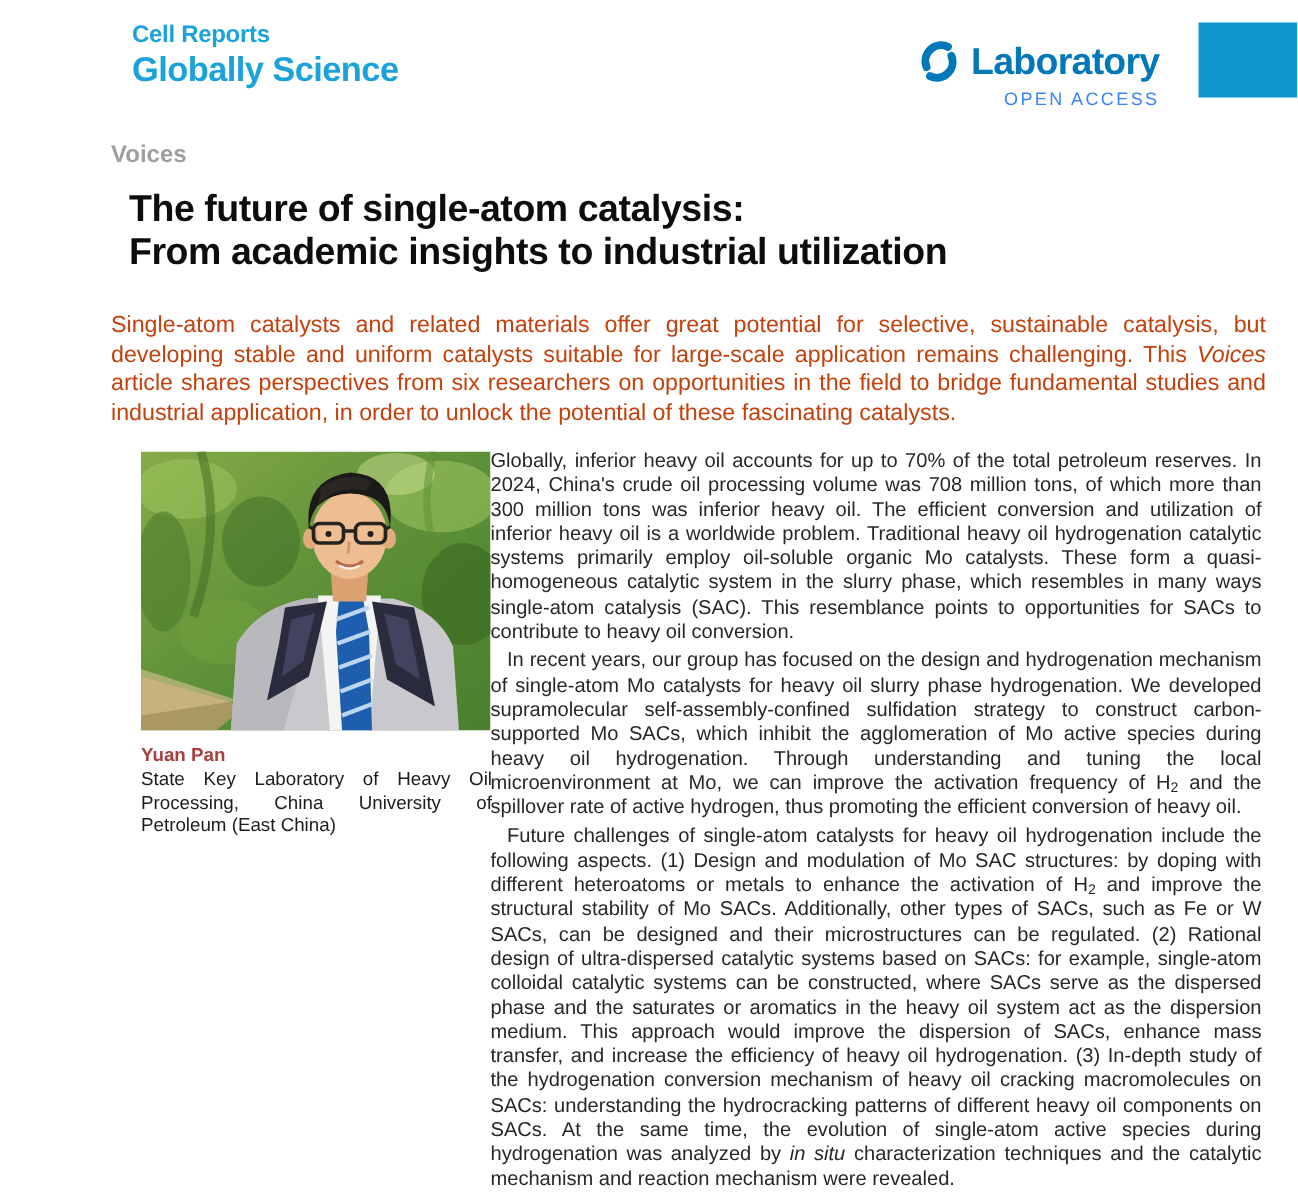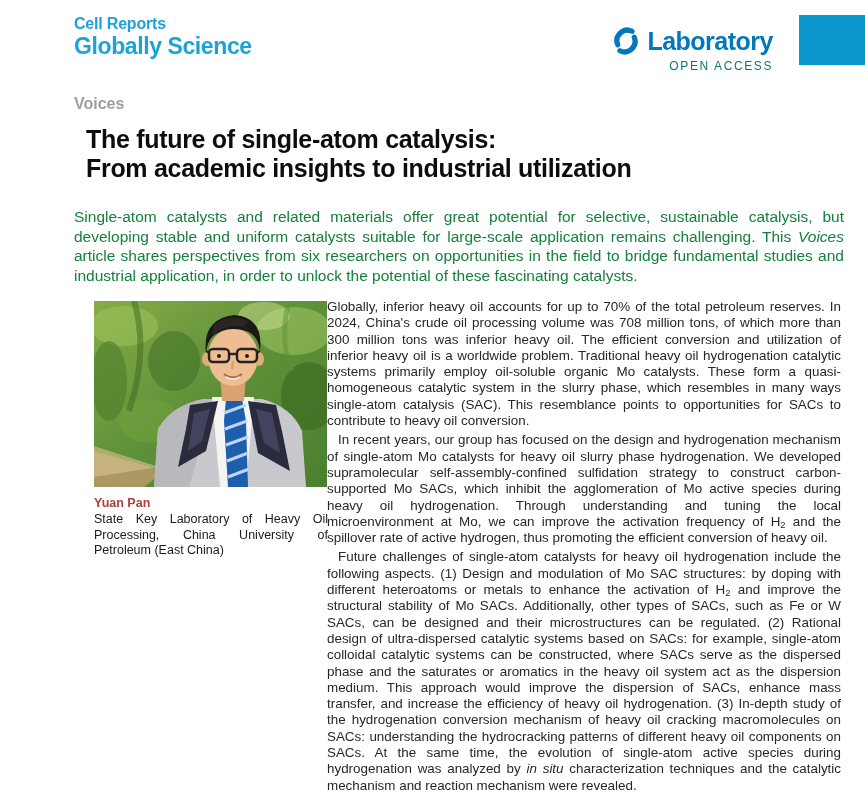--- a/index.html
+++ b/index.html
@@ -1,35 +1,35 @@
 <!DOCTYPE html>
 <html><head>
 <meta charset="utf-8">
 <style>
   html,body{margin:0;padding:0;background:#ffffff;}
   .page{
     position:relative;width:865px;height:796px;background:#ffffff;overflow:hidden;
     font-family:"Liberation Sans","DejaVu Sans",sans-serif;color:#272727;
   }
   
-  .journal{position:absolute;left:74px;top:16px;color:#1ba3d9;font-weight:bold;line-height:1;}
+  .journal{position:absolute;left:88px;top:16px;color:#1ba3d9;font-weight:bold;line-height:1;}
   .journal .l1{font-size:16px;letter-spacing:-0.2px;display:block;}
   .journal .l2{font-size:23px;letter-spacing:-0.4px;display:block;margin-top:3px;}
   .publisher{position:absolute;right:92px;top:26px;text-align:right;}
   .publisher .row{display:flex;align-items:center;justify-content:flex-end;gap:6px;}
   .publisher .name{color:#0078ba;font-size:25px;font-weight:bold;letter-spacing:-0.5px;line-height:1;}
-  .publisher .oa{color:#0f766e;font-size:12px;letter-spacing:1.6px;margin-top:4px;line-height:1;}
+  .publisher .oa{color:#3b82f6;font-size:12px;letter-spacing:1.6px;margin-top:4px;line-height:1;}
   .accent-square{position:absolute;right:0;top:15px;width:66px;height:50px;background:#0e97cc;}
   
   .kicker{position:absolute;left:74px;top:95px;font-size:16px;font-weight:bold;color:#9e9e9e;}
   .title{position:absolute;left:74px;top:113px;width:740px;font-size:25px;line-height:29px;
          font-weight:bold;color:#0d0d0d;letter-spacing:-0.3px;}
   .title span{display:block;}
   .standfirst{position:absolute;left:74px;top:207px;width:770px;font-size:15.5px;line-height:19.6px;
-         color:#15803d;text-align:justify;}
+         color:#c2410c;text-align:justify;}
   .standfirst i{font-style:italic;}
   
   .left-col{position:absolute;left:82px;top:301px;width:234px;padding-left:12px;}
   .photo{width:233px;height:186px;display:block;}
   .author-name{margin-top:9px;font-size:12.5px;font-weight:bold;color:#a8403e;line-height:15px;}
   .affiliation{margin-top:1px;font-size:12.5px;line-height:15.5px;color:#1c1c1c;text-align:justify;}
   .right-col{position:absolute;left:324px;top:296px;width:520px;}
   .section-heading{font-size:13.6px;font-weight:bold;color:#a8403e;line-height:16px;margin:0 0 1px 0;}
   .body-p{font-size:13.4px;line-height:16.3px;text-align:justify;color:#272727;margin:3px;}
   .body-p.indent{text-indent:11px;}

